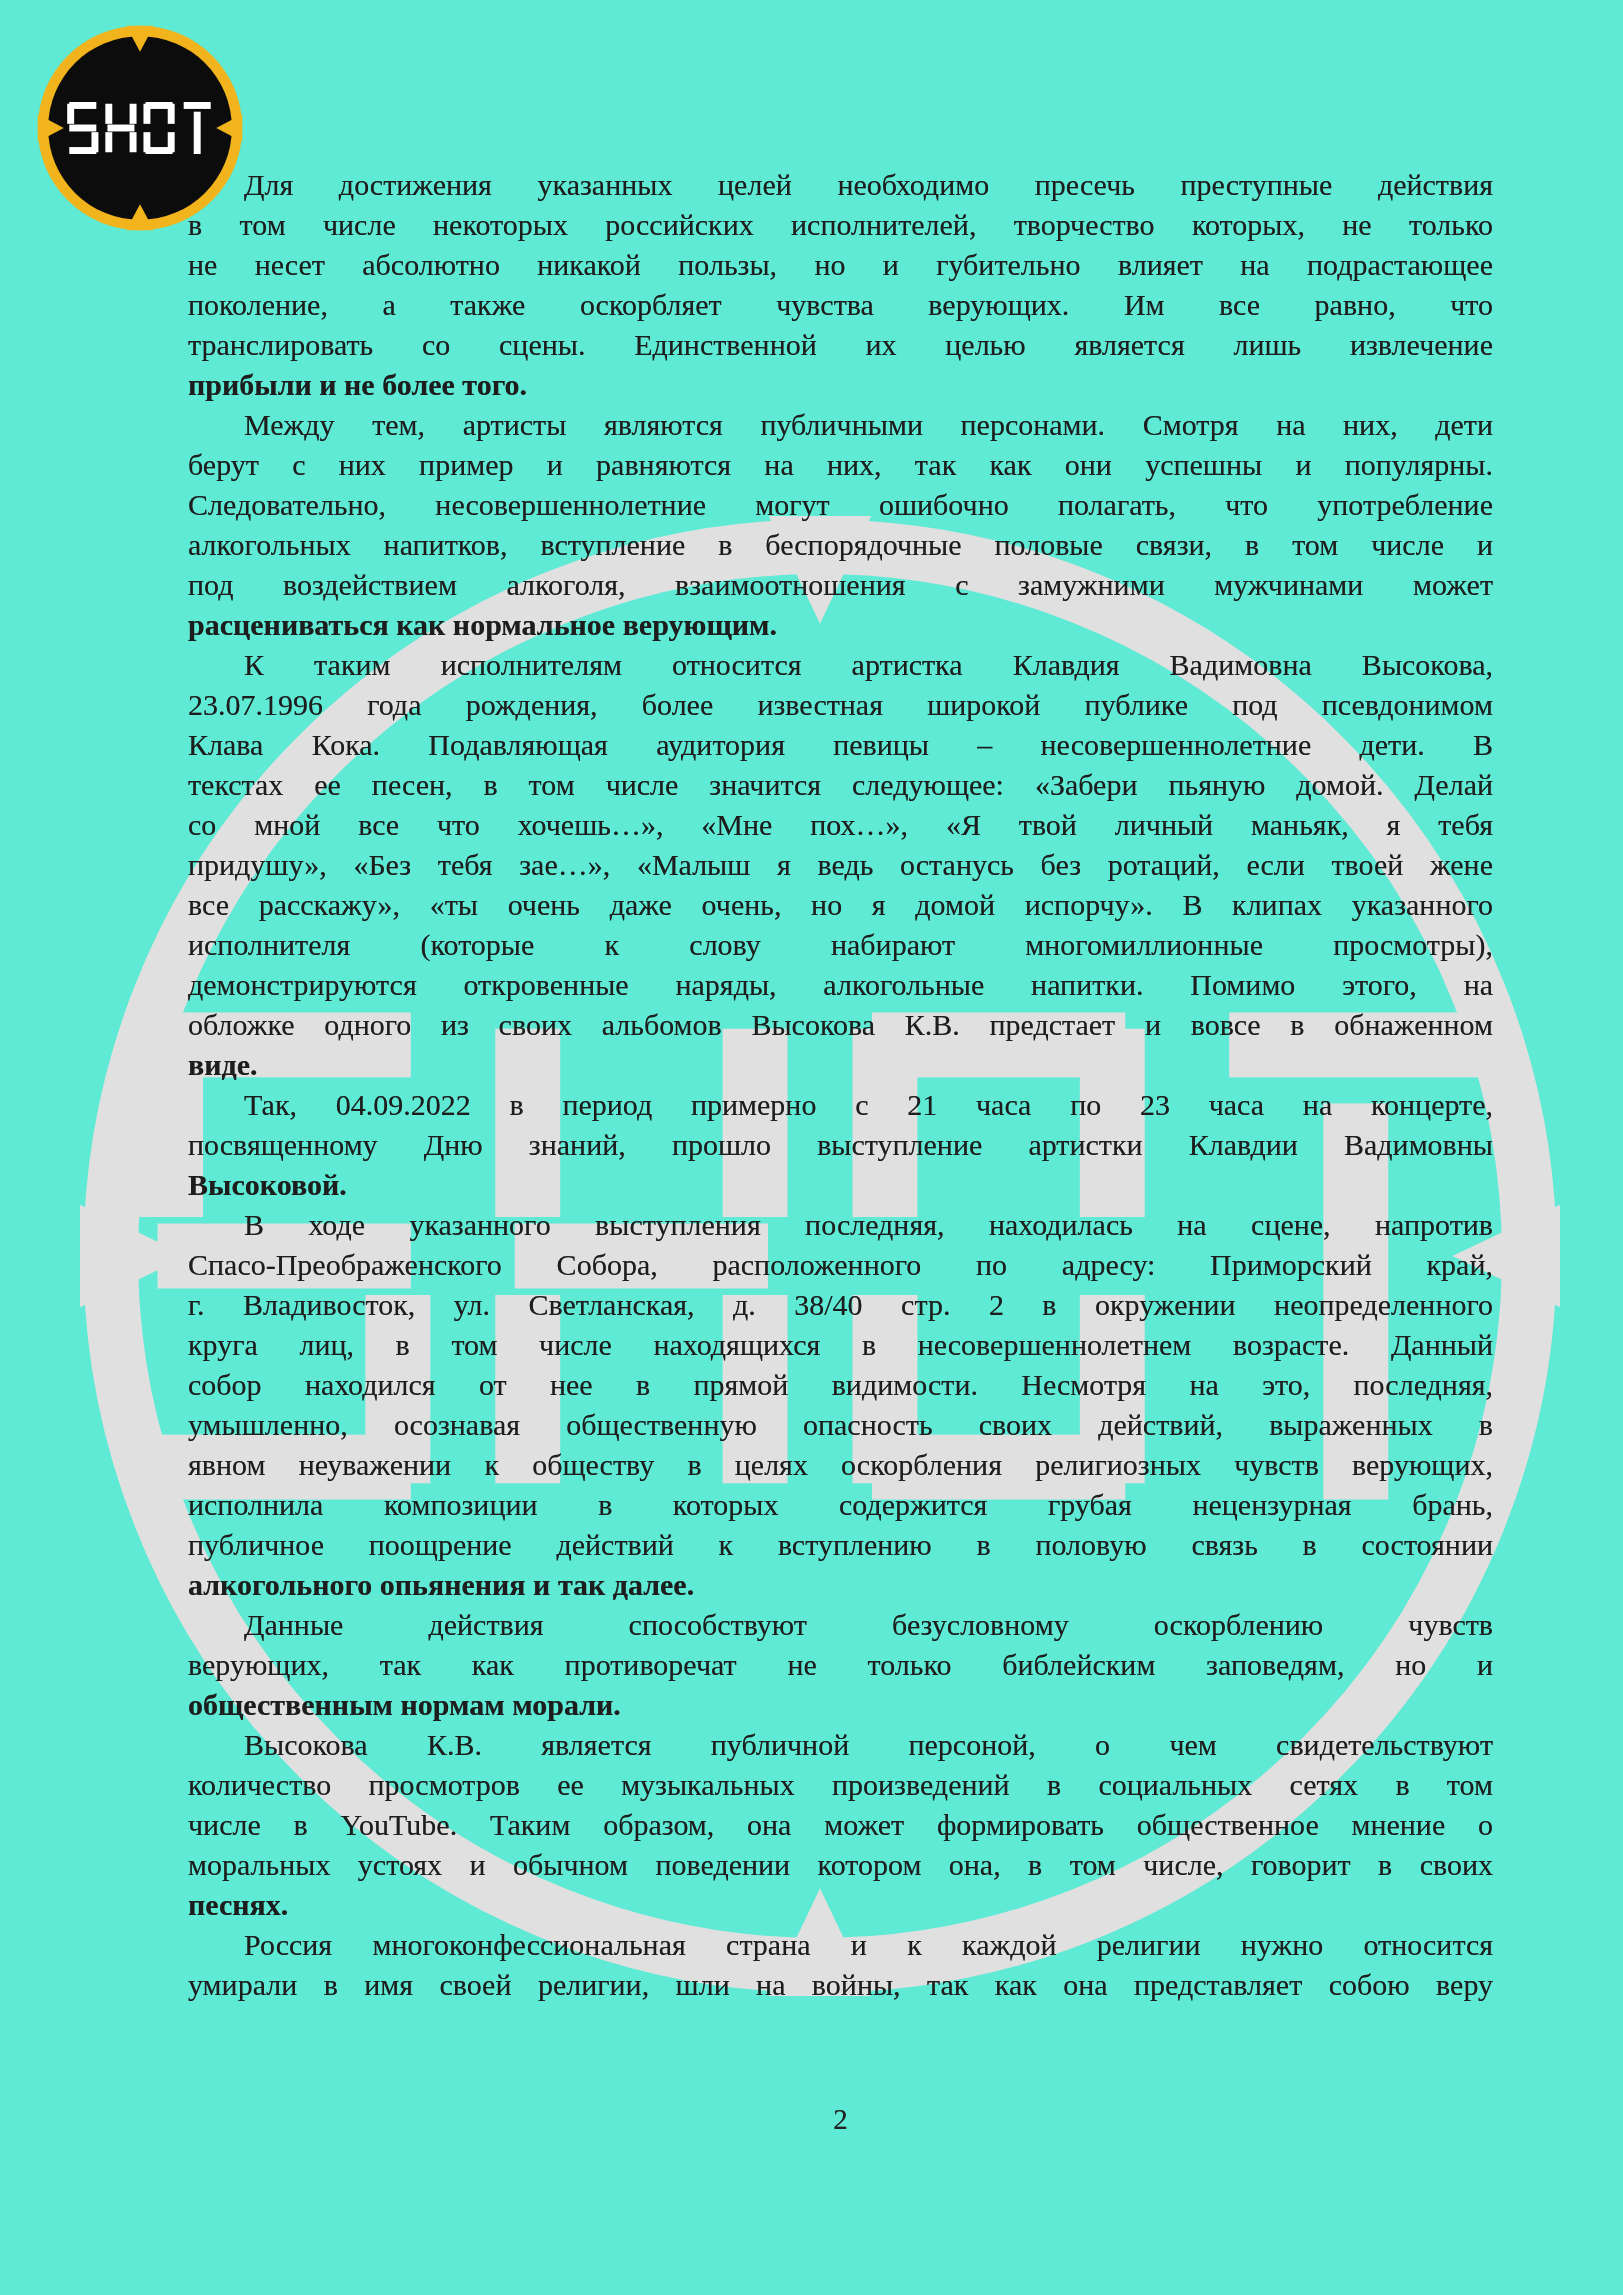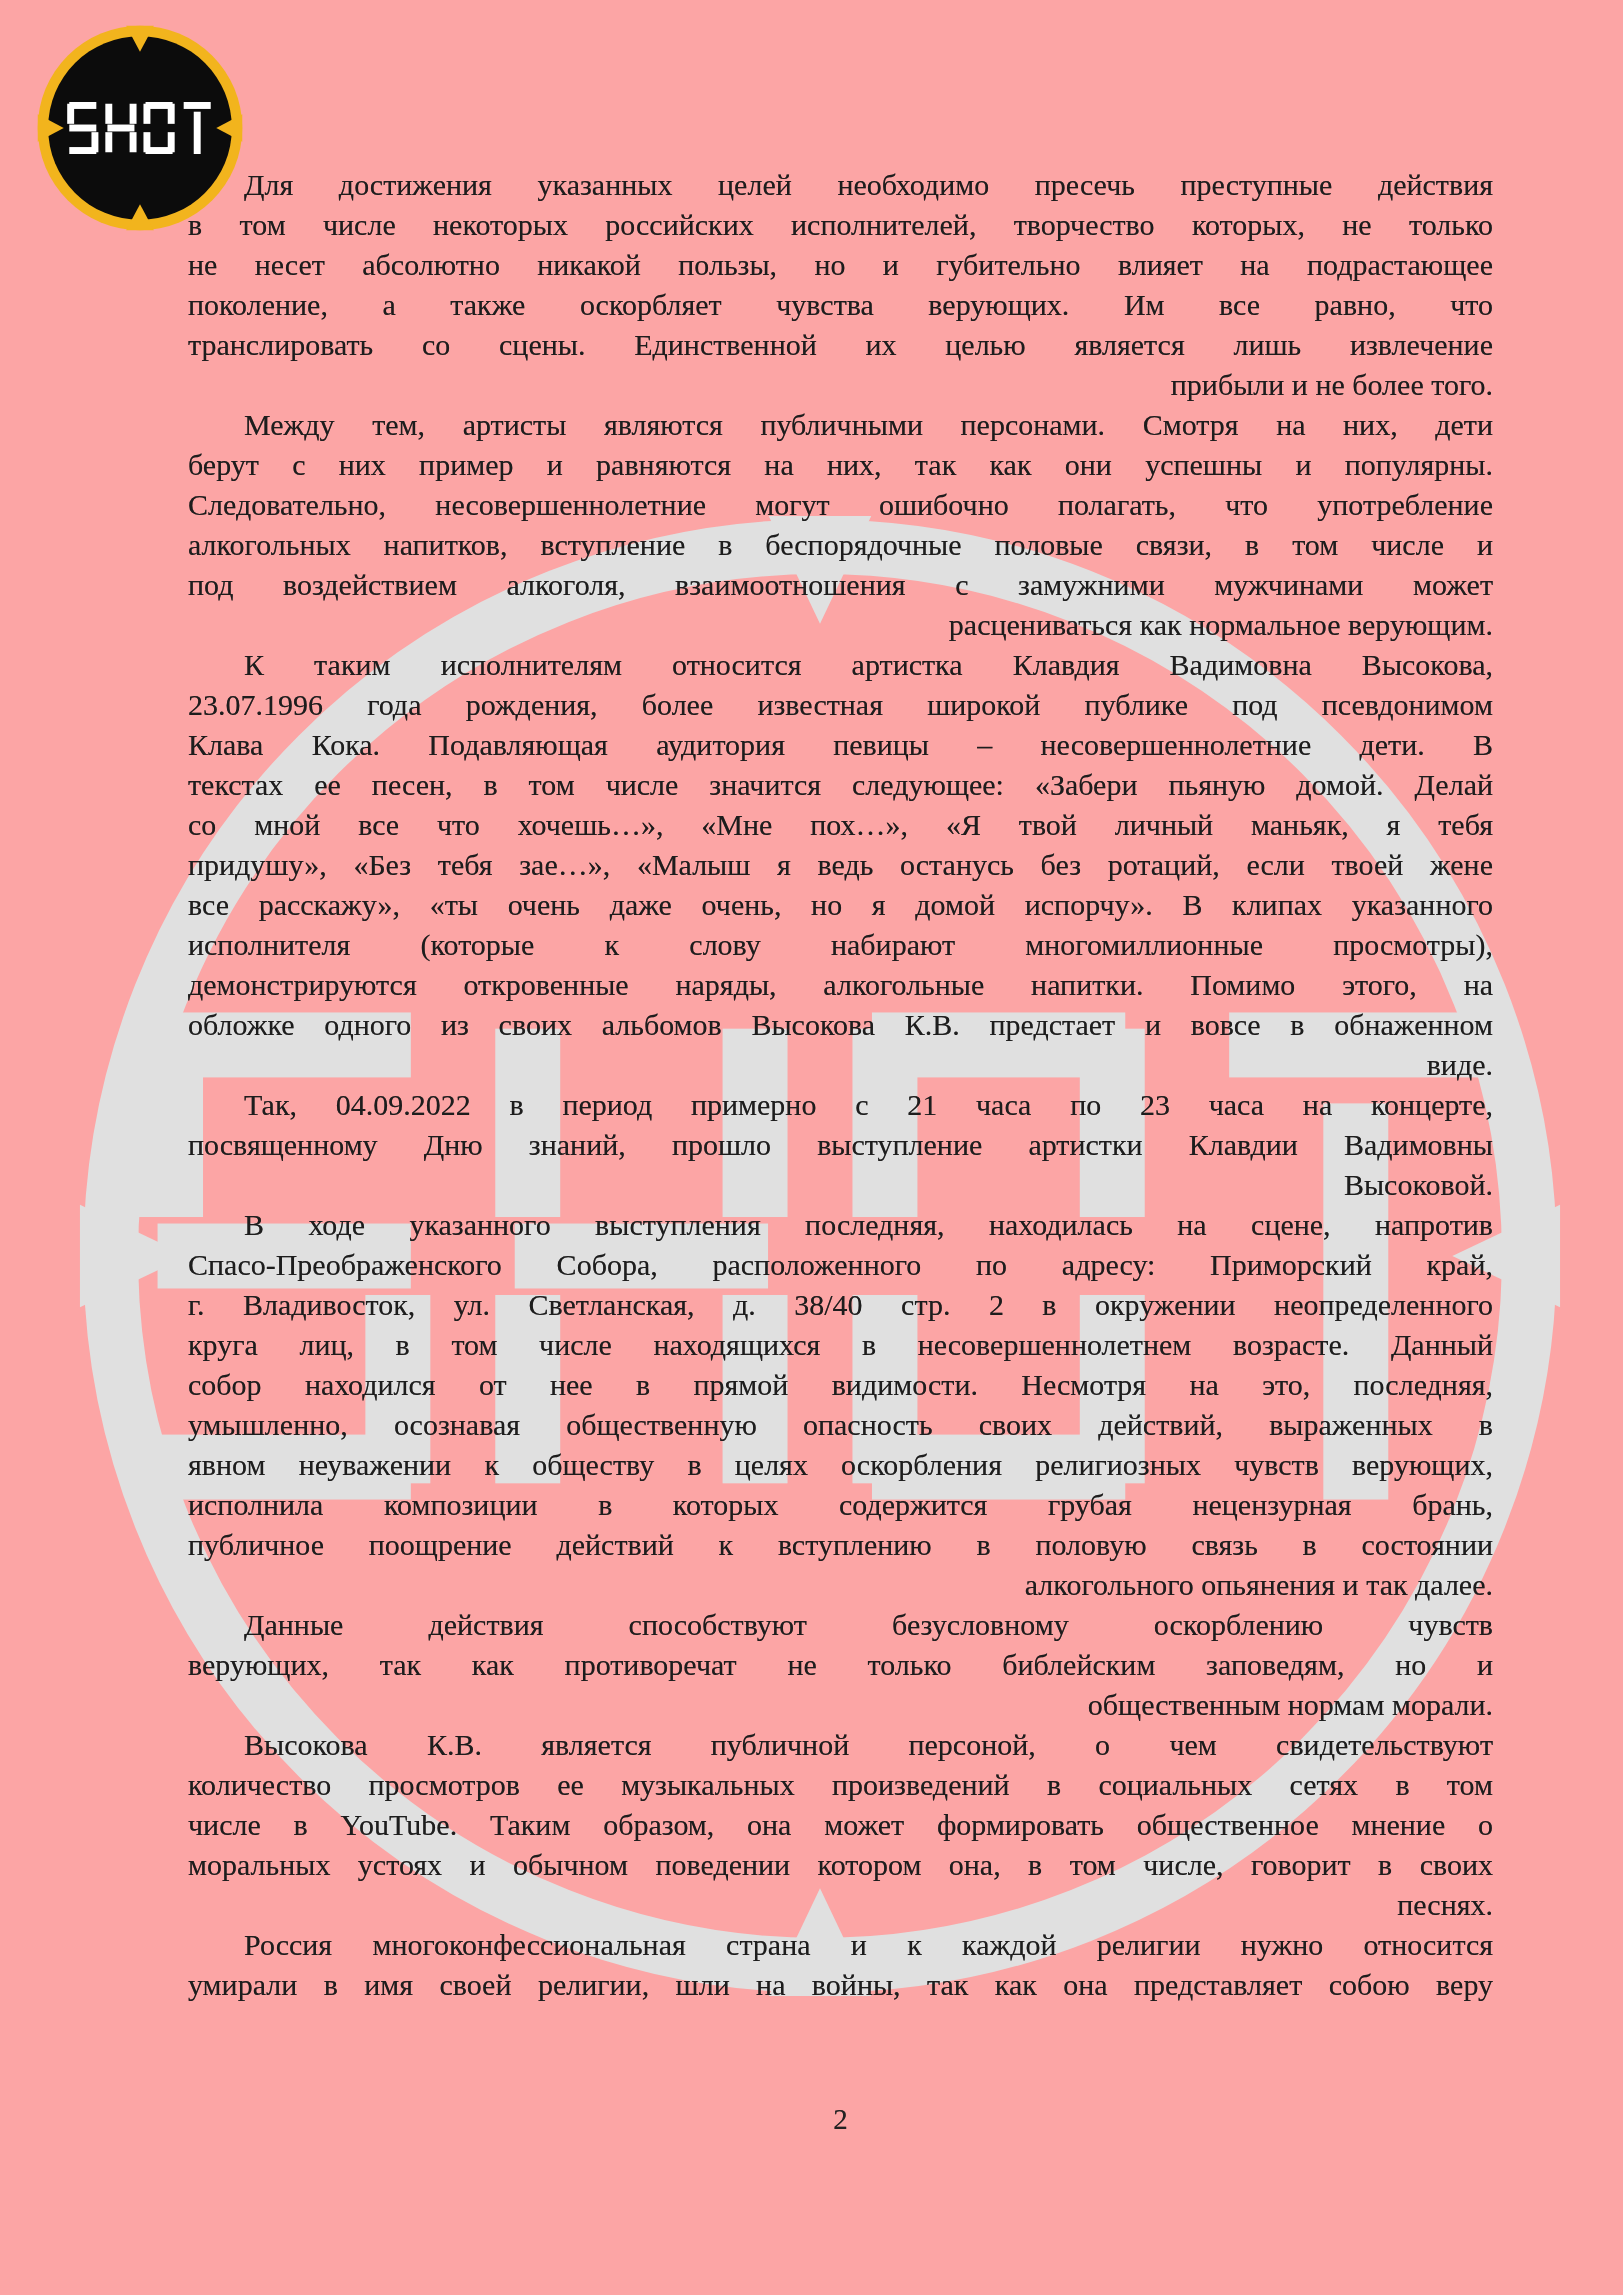--- a/index.html
+++ b/index.html
@@ -1,20 +1,20 @@
 <!DOCTYPE html>
 <html style="font-size:13.7px"><head>
 <meta charset="utf-8">
 <style>
   html,body{margin:0;padding:0;background:#ffffff;}
   .page{
     position:relative;
     width:1623px;
     height:2295px;
-    background:#fca5a5;
+    background:#5eead4;
     overflow:hidden;
     font-family:"Liberation Serif","DejaVu Serif",serif;
   }
   
   .watermark{
     position:absolute;
     left:68px;
     top:504px;
     width:1504px;
     height:1504px;
@@ -41,21 +41,21 @@
     text-shadow:0 0 0.4px rgba(20,20,20,.55);
   }
   .line{
     height:40px;
     line-height:39px;
     overflow:hidden;
     text-align:justify;
   }
   .line::after{content:"";display:inline-block;width:100%;height:0;}
   .line.first{text-indent:56px;}
-  .line.last{text-align:right;}
+  .line.last{text-align:left;font-weight:bold;}
   .line.last::after{content:none;}
   .pagenum{
     position:absolute;
     left:188px;
     top:2103px;
     width:1305px;
     text-align:center;
     font-size:29px;
     color:#222222;
     z-index:1;

